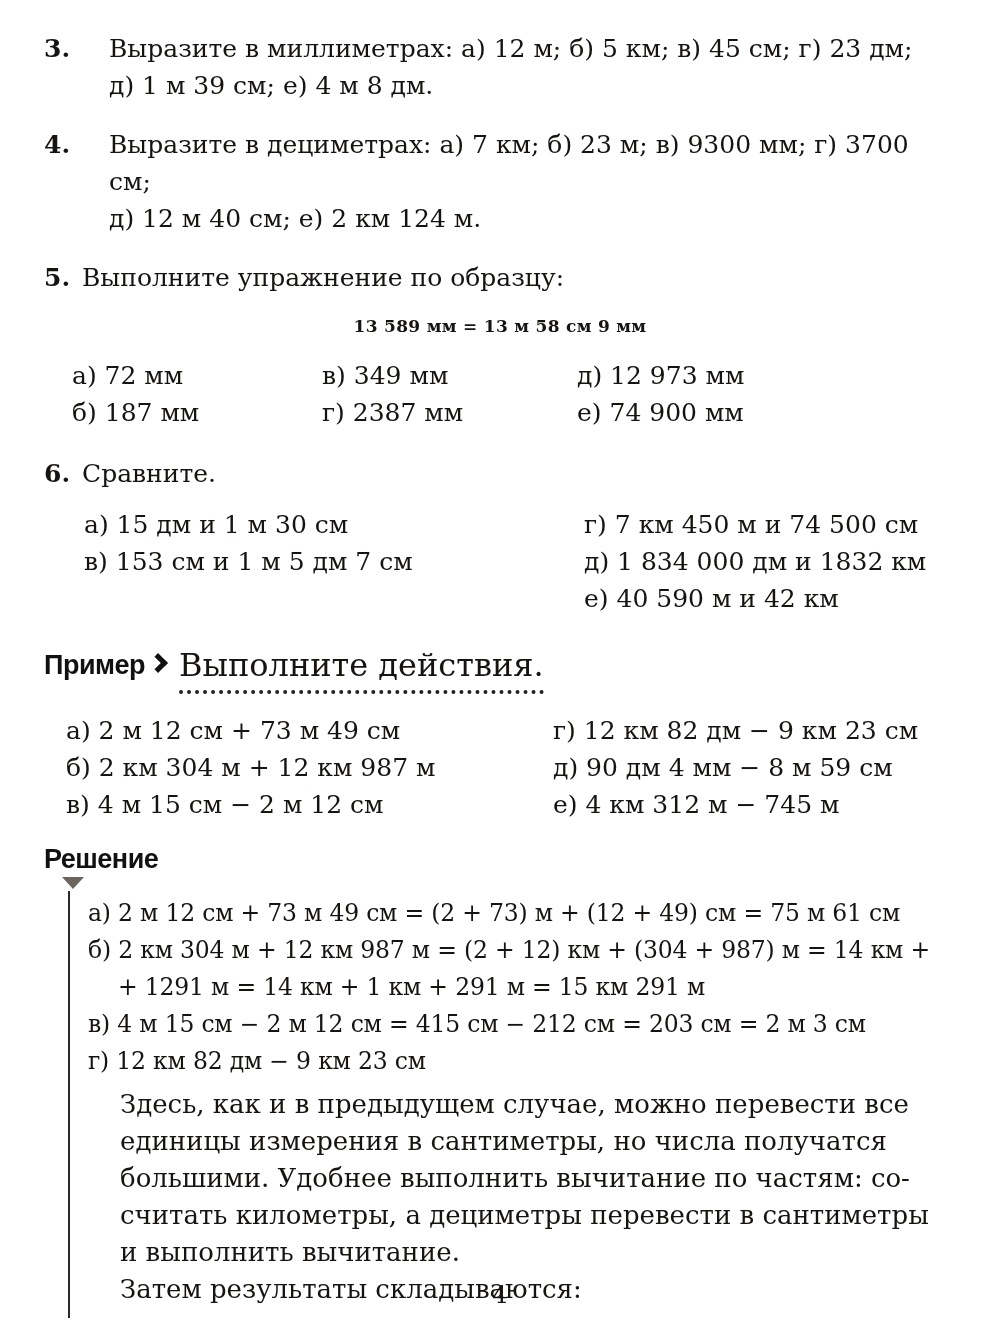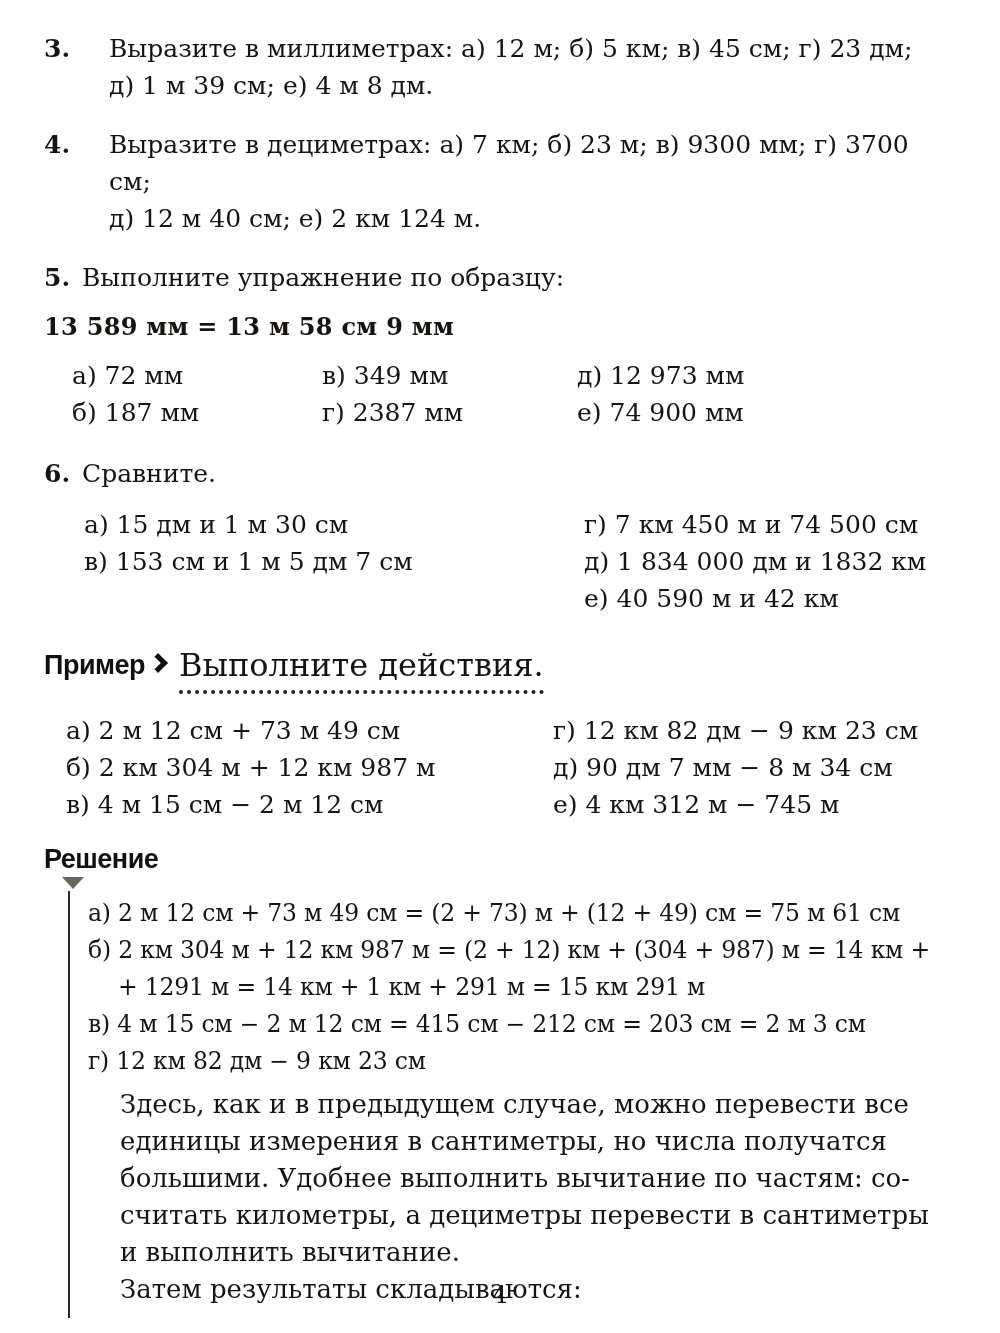--- a/index.html
+++ b/index.html
@@ -27,22 +27,23 @@
   .pnum {
     font-weight: 700;
     width: 29px;
     flex: 0 0 29px;
     margin-right: 9px;
   }
   .pline { display: block; margin-left: 27px; }
 
   
   .formula {
+    text-align: center;
     font-weight: 700;
-    font-size: 24px;
+    font-size: 17px;
     line-height: 37px;
     margin: -4px 0 12px 0;
     letter-spacing: 0.3px;
   }
   .cols {
     display: flex;
     font-size: 25px;
     line-height: 37px;
   }
   .cols .cell { display: block; }
@@ -186,21 +187,21 @@
     <span class="ex-title">Выполните действия.</span>
   </div>
   <div class="cols ex-list">
     <div class="col col1">
       <span class="cell">а) 2 м 12 см + 73 м 49 см</span>
       <span class="cell">б) 2 км 304 м + 12 км 987 м</span>
       <span class="cell">в) 4 м 15 см − 2 м 12 см</span>
     </div>
     <div class="col col2">
       <span class="cell">г) 12 км 82 дм − 9 км 23 см</span>
-      <span class="cell">д) 90 дм 7 мм − 8 м 34 см</span>
+      <span class="cell">д) 90 дм 4 мм − 8 м 59 см</span>
       <span class="cell">е) 4 км 312 м − 745 м</span>
     </div>
   </div>
 
   <div class="sol-label-wrap">
     <span class="sol-label">Решение</span>
     <div class="tri-down"></div>
   </div>
   <div class="sol-body">
     <div class="sol-line">а) 2 м 12 см + 73 м 49 см = (2 + 73) м + (12 + 49) см = 75 м 61 см</div>

